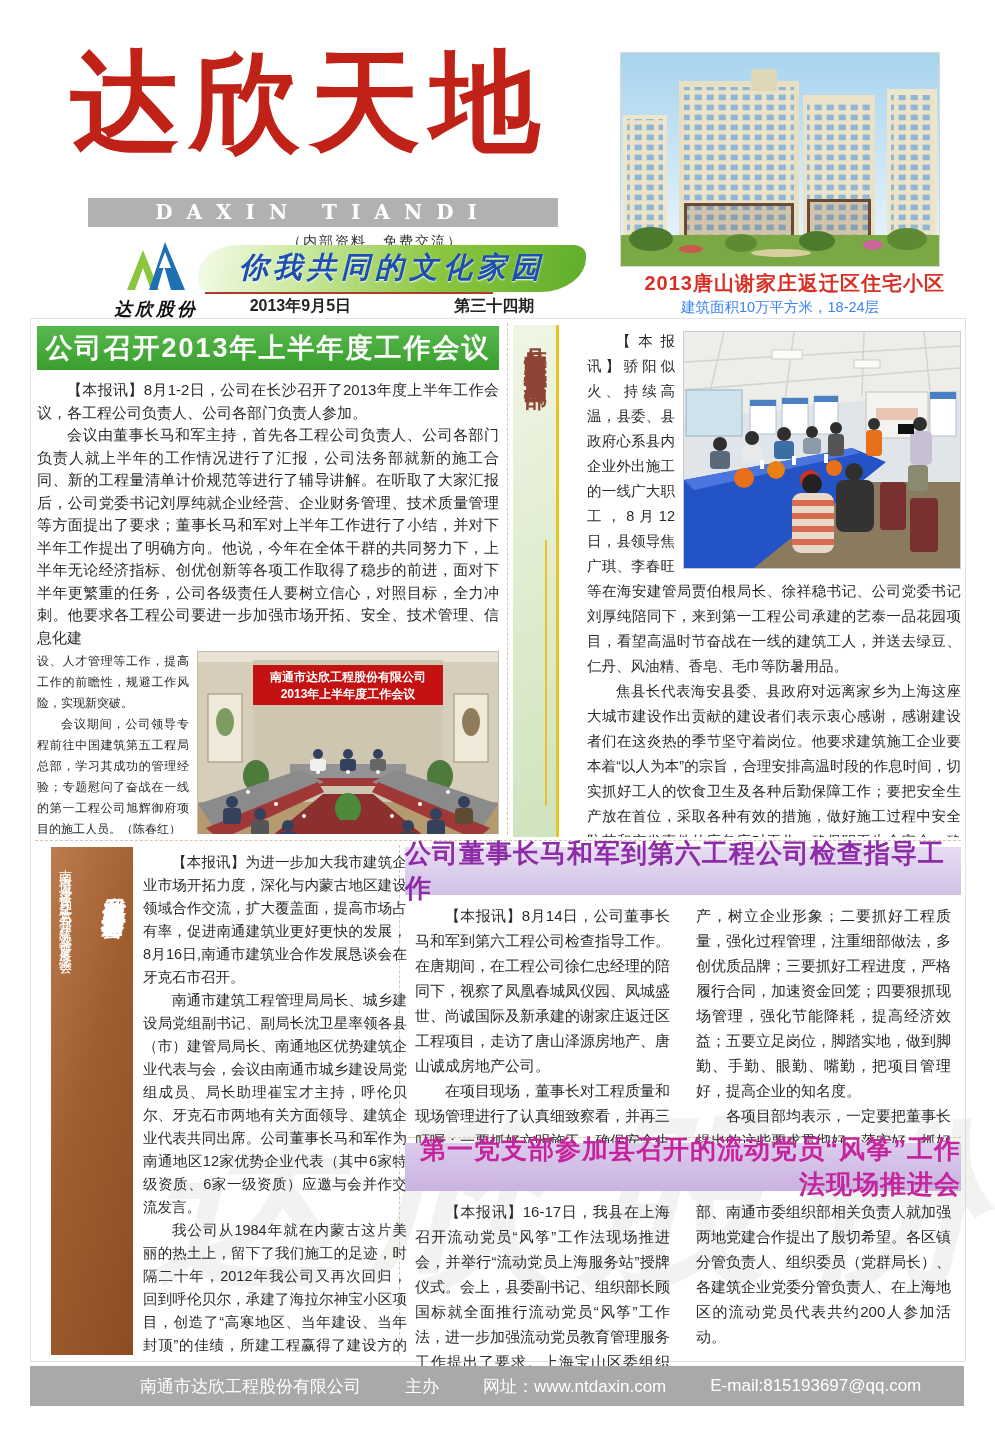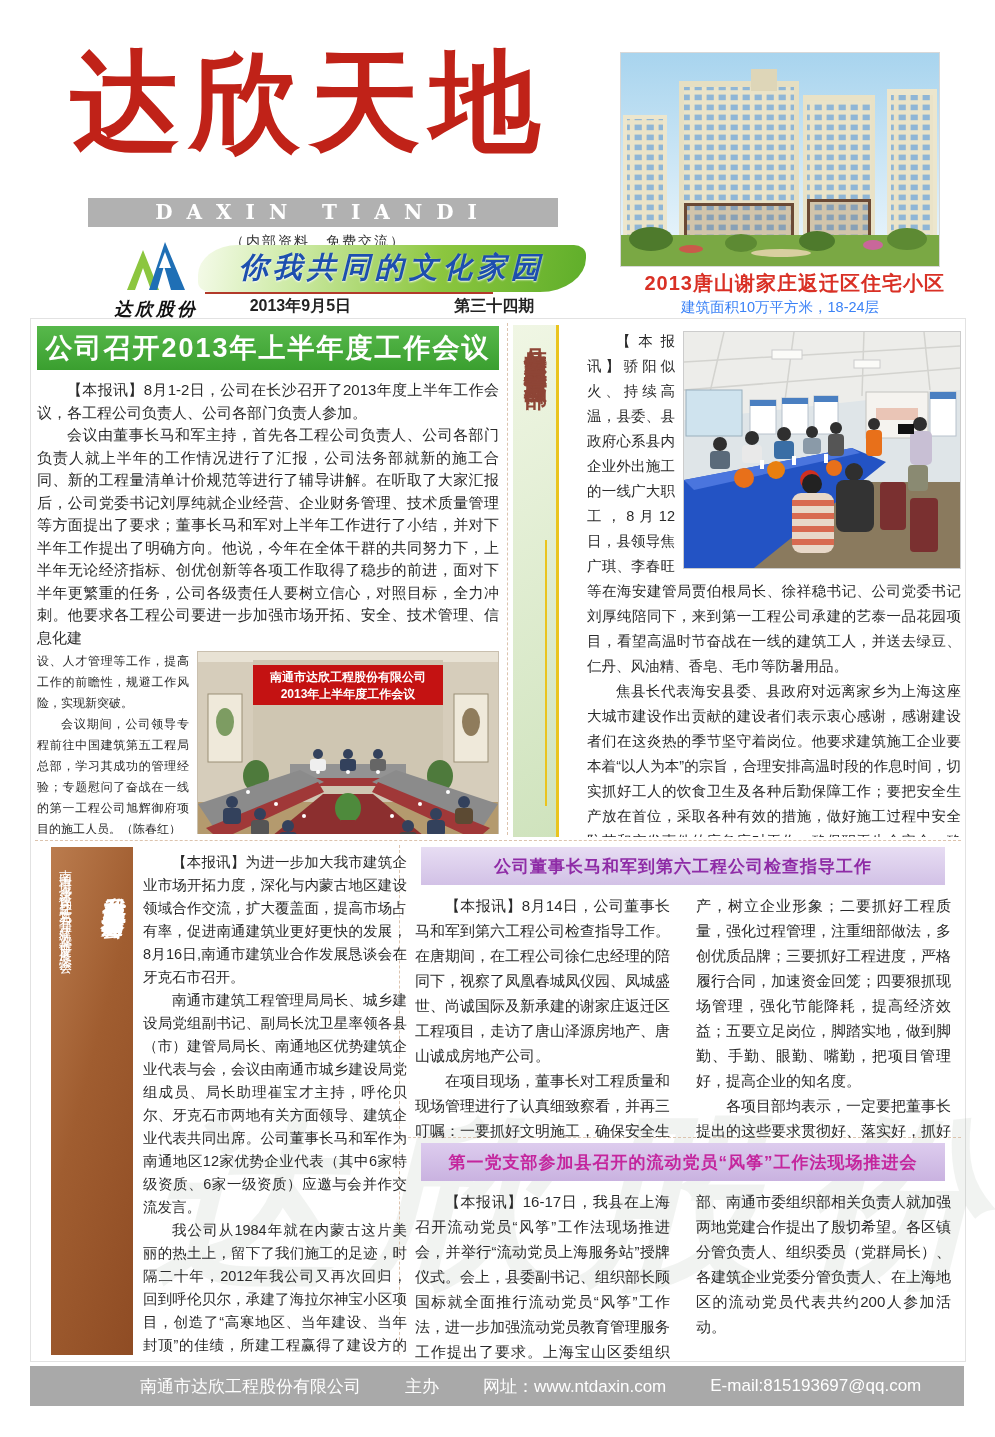--- a/index.html
+++ b/index.html
@@ -6,21 +6,21 @@
   .page{position:relative;width:995px;height:1437px;background:#fff;overflow:hidden;
         font-family:"Liberation Sans",sans-serif;color:#2a2a2a;}
 
   
   .m-title{position:absolute;left:70px;top:22px;width:545px;height:170px;
            font-family:"DejaVu Serif",serif;font-weight:900;
            font-size:110px;line-height:160px;color:#c02218;letter-spacing:10px;white-space:nowrap;}
   .m-latin{position:absolute;left:88px;top:198px;width:470px;height:29px;background:#b1b1b1;
            color:#fff;font-family:"DejaVu Serif",serif;font-size:20px;font-weight:bold;
            letter-spacing:14px;text-align:center;line-height:29px;}
-  .m-sub{position:absolute;left:230px;top:233px;width:290px;
+  .m-sub{position:absolute;left:230px;top:233px;width:290px;text-align:center;
          font-size:14px;color:#333;letter-spacing:2px;}
   .logo{position:absolute;left:92px;top:238px;width:128px;text-align:center;}
   .logo-name{font-size:18px;font-weight:bold;font-style:italic;margin-top:1px;
              font-family:"DejaVu Serif",serif;color:#111;letter-spacing:3px;}
   .slogan{position:absolute;left:198px;top:245px;width:388px;height:47px;
           background:linear-gradient(100deg,#f5fbea 0%,#cdeaa5 25%,#8cc63f 62%,#5fae2a 100%);
           border-radius:40px 12px 46px 12px / 30px 10px 34px 10px;}
   .slogan-text{position:absolute;left:0;right:0;top:3px;text-align:center;
                font-family:"DejaVu Serif",serif;font-weight:bold;font-style:italic;
                font-size:29px;color:#1d4fae;letter-spacing:5px;text-shadow:0 1px 2px #fff;}
@@ -80,22 +80,22 @@
            letter-spacing:4px;color:#fff;}
   .c-large{position:absolute;right:7px;top:34px;writing-mode:vertical-rl;font-size:21px;
            font-weight:bold;font-style:italic;color:#fff;letter-spacing:1px;
            font-family:"DejaVu Serif",serif;}
   .c-body{flex:1;padding:4px 2px 0 10px;font-size:14.5px;line-height:23px;text-align:justify;
           height:504px;overflow:hidden;}
 
   
   .d-art{position:absolute;left:374px;top:528px;width:556px;}
   .e-art{position:absolute;left:374px;top:824px;width:556px;}
-  .band{height:38px;margin:0 16px;display:flex;align-items:center;justify-content:center;
-        font-size:17px;font-weight:bold;letter-spacing:1px;}
+  .band{height:48px;margin:0 0;display:flex;align-items:center;justify-content:center;
+        font-size:26px;font-weight:bold;letter-spacing:1px;}
   .d-band{background:linear-gradient(#e7ddf3,#d2c1e6);color:#8e2ba6;}
   .e-band{background:linear-gradient(#ddccee,#c9b2e0);color:#c4259d;text-align:right;}
   .cols{margin:8px 10px 0;column-count:2;column-gap:26px;font-size:15px;line-height:25px;
         text-align:justify;overflow:hidden;}
   .d-cols{height:252px;}
   .e-cols{height:178px;}
 
   
   .footer{position:absolute;left:30px;top:1366px;width:934px;height:40px;background:#a9a9a9;
           color:#fff;display:flex;align-items:center;font-size:17px;box-sizing:border-box;

